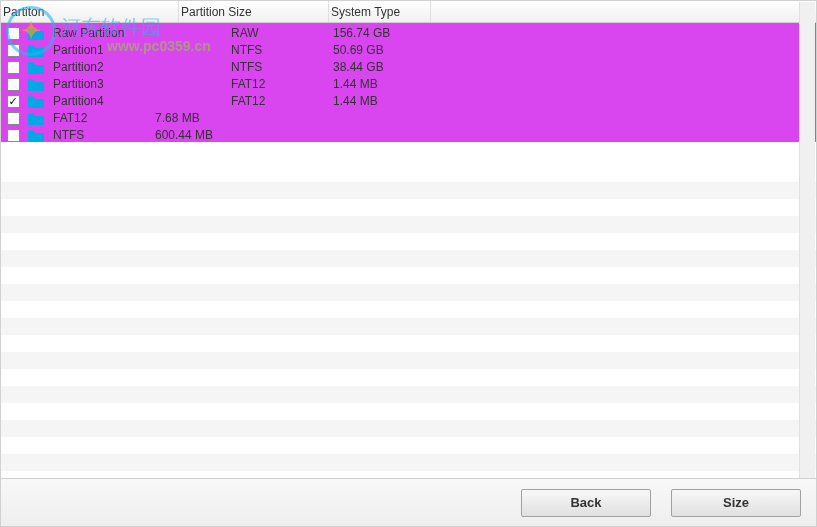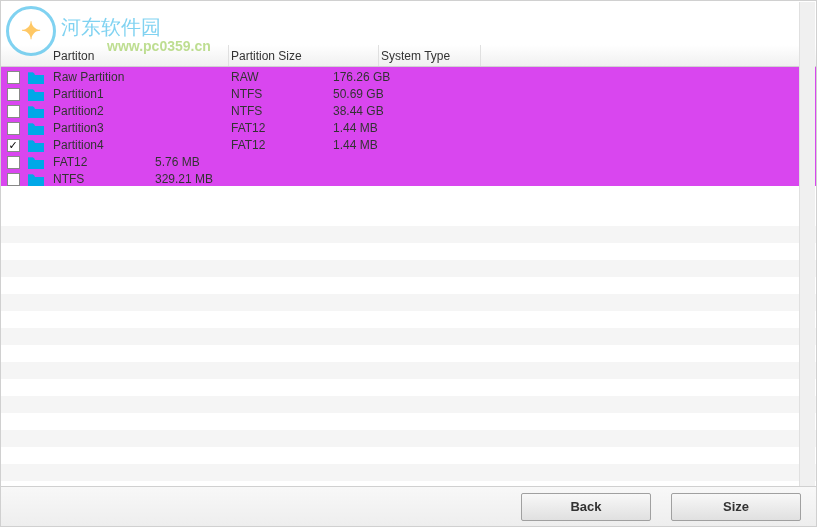--- a/index.html
+++ b/index.html
@@ -16,22 +16,20 @@
     .table-container {
       position: relative;
       width: 100%;
     }
     .header-row {
       display: flex;
       background: linear-gradient(to bottom, #ffffff, #f0f0f0);
       border-bottom: 1px solid #d0d0d0;
       height: 22px;
       align-items: flex-start;
-      padding-left: 50px;
-      margin-top: 44px;
     }
     .col-partition { width: 178px; }
     .col-system { width: 102px; }
     .col-size { width: 150px; }
     .header-cell {
       font-size: 12px;
       color: #333;
       border-right: 1px solid #e0e0e0;
       padding-left: 2px;
       height: 100%;
@@ -131,21 +129,21 @@
       color: #94c94a;
       font-weight: bold;
       white-space: nowrap;
       margin-left: 46px;
     }
     .button-bar {
       position: absolute;
       bottom: 0;
       right: 0;
       width: 100%;
-      height: 40px;
+      height: 48px;
       border-top: 1px solid #d0d0d0;
       background: linear-gradient(to bottom, #f8f8f8, #eeeeee);
       display: flex;
       justify-content: flex-end;
       align-items: center;
       padding-right: 15px;
       gap: 20px;
     }
     .nav-button {
       width: 130px;
@@ -186,21 +184,21 @@
           <div class="checkbox"></div>
         </div>
         <div class="icon-cell">
           <svg class="folder-icon" viewBox="0 0 16 12">
             <path fill="#00a8e8" d="M0 1 L6 1 L7 3 L16 3 L16 12 L0 12 Z"></path>
             <path fill="#00a8e8" opacity="0.7" d="M0 0 L5 0 L6 2 L0 2 Z"></path>
           </svg>
         </div>
         <div class="data-cell col-partition">Raw Partition</div>
         <div class="data-cell col-system">RAW</div>
-        <div class="data-cell col-size">176.26 GB</div>
+        <div class="data-cell col-size">156.74 GB</div>
       </div>
       <div class="data-row">
         <div class="checkbox-cell">
           <div class="checkbox"></div>
         </div>
         <div class="icon-cell">
           <svg class="folder-icon" viewBox="0 0 16 12">
             <path fill="#00a8e8" d="M0 1 L6 1 L7 3 L16 3 L16 12 L0 12 Z"></path>
             <path fill="#00a8e8" opacity="0.7" d="M0 0 L5 0 L6 2 L0 2 Z"></path>
           </svg>
@@ -255,34 +253,34 @@
         <div class="checkbox-cell">
           <div class="checkbox"></div>
         </div>
         <div class="icon-cell">
           <svg class="folder-icon" viewBox="0 0 16 12">
             <path fill="#00a8e8" d="M0 1 L6 1 L7 3 L16 3 L16 12 L0 12 Z"></path>
             <path fill="#00a8e8" opacity="0.7" d="M0 0 L5 0 L6 2 L0 2 Z"></path>
           </svg>
         </div>
         <div class="data-cell col-system">FAT12</div>
-        <div class="data-cell col-size">5.76 MB</div>
+        <div class="data-cell col-size">7.68 MB</div>
       </div>
       <div class="data-row">
         <div class="checkbox-cell">
           <div class="checkbox"></div>
         </div>
         <div class="icon-cell">
           <svg class="folder-icon" viewBox="0 0 16 12">
             <path fill="#00a8e8" d="M0 1 L6 1 L7 3 L16 3 L16 12 L0 12 Z"></path>
             <path fill="#00a8e8" opacity="0.7" d="M0 0 L5 0 L6 2 L0 2 Z"></path>
           </svg>
         </div>
         <div class="data-cell col-system">NTFS</div>
-        <div class="data-cell col-size">329.21 MB</div>
+        <div class="data-cell col-size">600.44 MB</div>
       </div>
     </div>
 
   <div class="filler-area">
     <div class="filler-row"></div>
     <div class="filler-row"></div>
     <div class="filler-row"></div>
     <div class="filler-row"></div>
     <div class="filler-row"></div>
     <div class="filler-row"></div>

